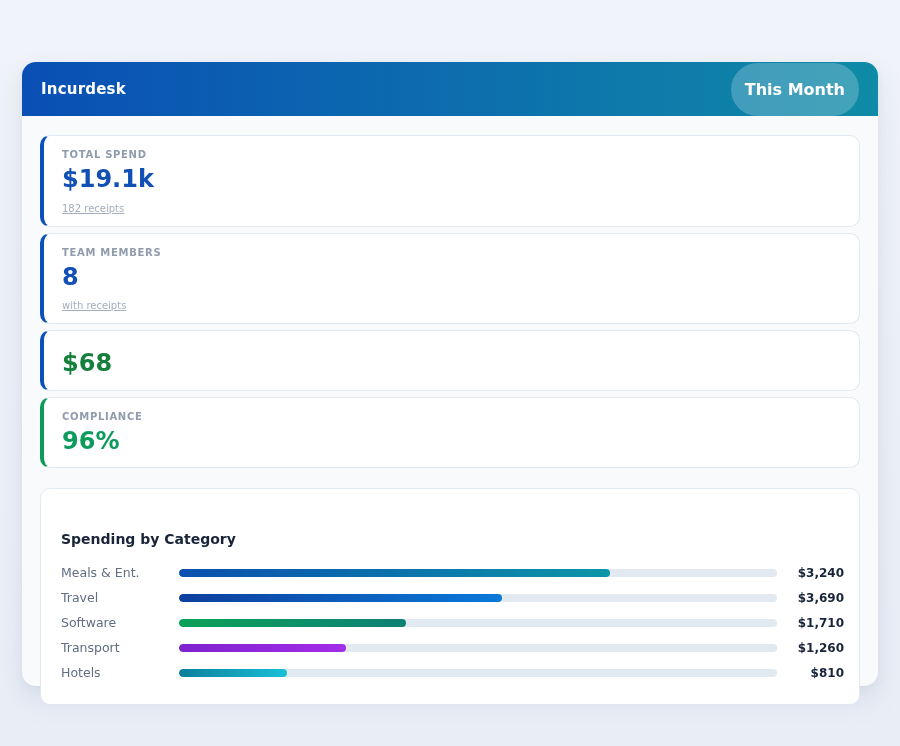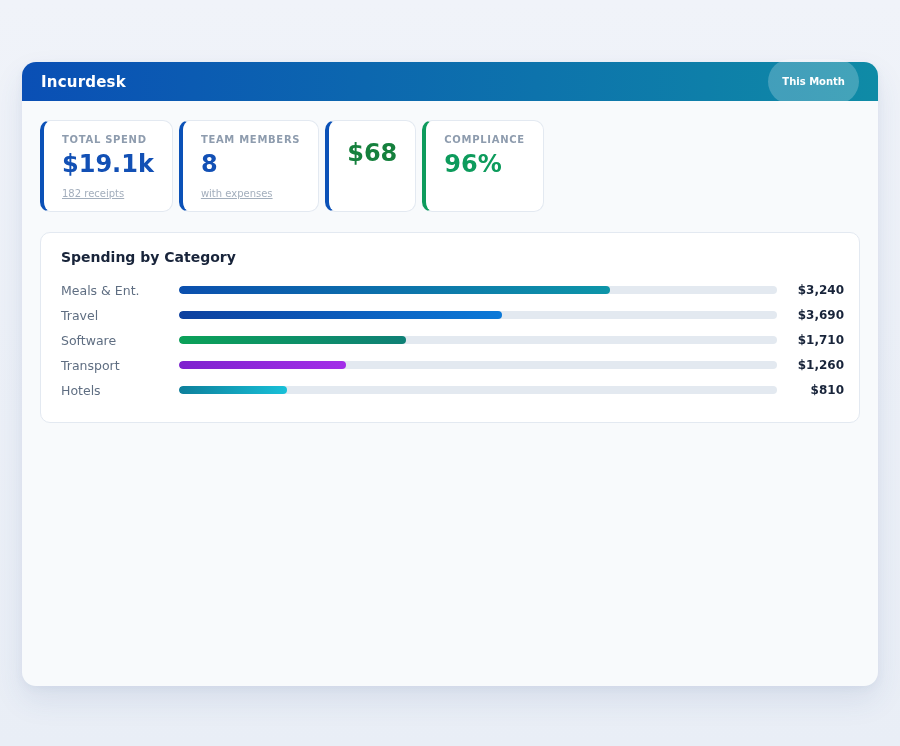--- a/index.html
+++ b/index.html
@@ -11,50 +11,51 @@
   }
   .app-panel {
     position: absolute;
     left: 22px; top: 62px;
     width: 856px; height: 624px;
     border-radius: 14px;
     background: #f8fafc;
     box-shadow: 0 14px 30px rgba(50, 80, 140, 0.10), 0 3px 8px rgba(50,80,140,0.05);
   }
   .app-header {
-    height: 39px;
+    height: 54px;
     border-radius: 14px 14px 0 0;
     background: linear-gradient(90deg, #0a4fb5 0%, #0f8ba6 100%);
     display: flex;
     align-items: center;
     justify-content: space-between;
     padding: 0 19px;
   }
   .app-title {
     color: #ffffff;
     font-size: 15px;
     font-weight: bold;
     letter-spacing: 0.2px;
   }
   .period-badge {
     background: rgba(255,255,255,0.22);
     color: #ffffff;
-    font-size: 10px;
+    font-size: 16px;
     font-weight: bold;
     padding: 17px 14px;
     border-radius: 999px;
     border: none;
     cursor: pointer;
     font-family: inherit;
   }
   .panel-body {
     padding: 19px 18px 18px 18px;
   }
   .stats-list {
     display: flex;
+    flex-direction: column;
     gap: 6px;
   }
   .stat-card {
     background: #ffffff;
     border: 1px solid #e3e9f1;
     border-left-width: 4px;
     border-left-style: solid;
     border-radius: 10px;
     padding: 13px 18px 12px 18px;
   }
@@ -81,20 +82,21 @@
     background: #ffffff;
     border: 1px solid #e3e9f1;
     border-radius: 10px;
     padding: 16px 15px 19px 20px;
   }
   .spending-title {
     font-size: 14px;
     font-weight: bold;
     color: #18243a;
     margin-bottom: 13px;
+    margin-top: 26px;
   }
   .spend-row {
     display: flex;
     align-items: center;
     height: 25px;
   }
   .spend-label {
     width: 118px;
     flex: 0 0 118px;
     font-size: 12.5px;
@@ -131,21 +133,21 @@
   <div class="panel-body">
     <div class="stats-list" id="stats-list">
         <div class="stat-card" style="border-left-color: rgb(11, 81, 183);">
           <div class="stat-label">TOTAL SPEND</div>
           <div class="stat-value" style="color: rgb(18, 80, 181);">$19.1k</div>
           <div class="stat-sub">182 receipts</div>
         </div>
         <div class="stat-card" style="border-left-color: rgb(11, 81, 183);">
           <div class="stat-label">TEAM MEMBERS</div>
           <div class="stat-value" style="color: rgb(18, 80, 181);">8</div>
-          <div class="stat-sub">with expenses</div>
+          <div class="stat-sub">with receipts</div>
         </div>
         <div class="stat-card" style="border-left-color: rgb(11, 81, 183);">
           <div class="stat-value" style="color: #15803d;">$68</div>
         </div>
         <div class="stat-card" style="border-left-color: rgb(13, 155, 92);">
           <div class="stat-label">COMPLIANCE</div>
           <div class="stat-value" style="color: rgb(13, 155, 92);">96%</div>
         </div>
       </div>
     <div class="spending-card">

